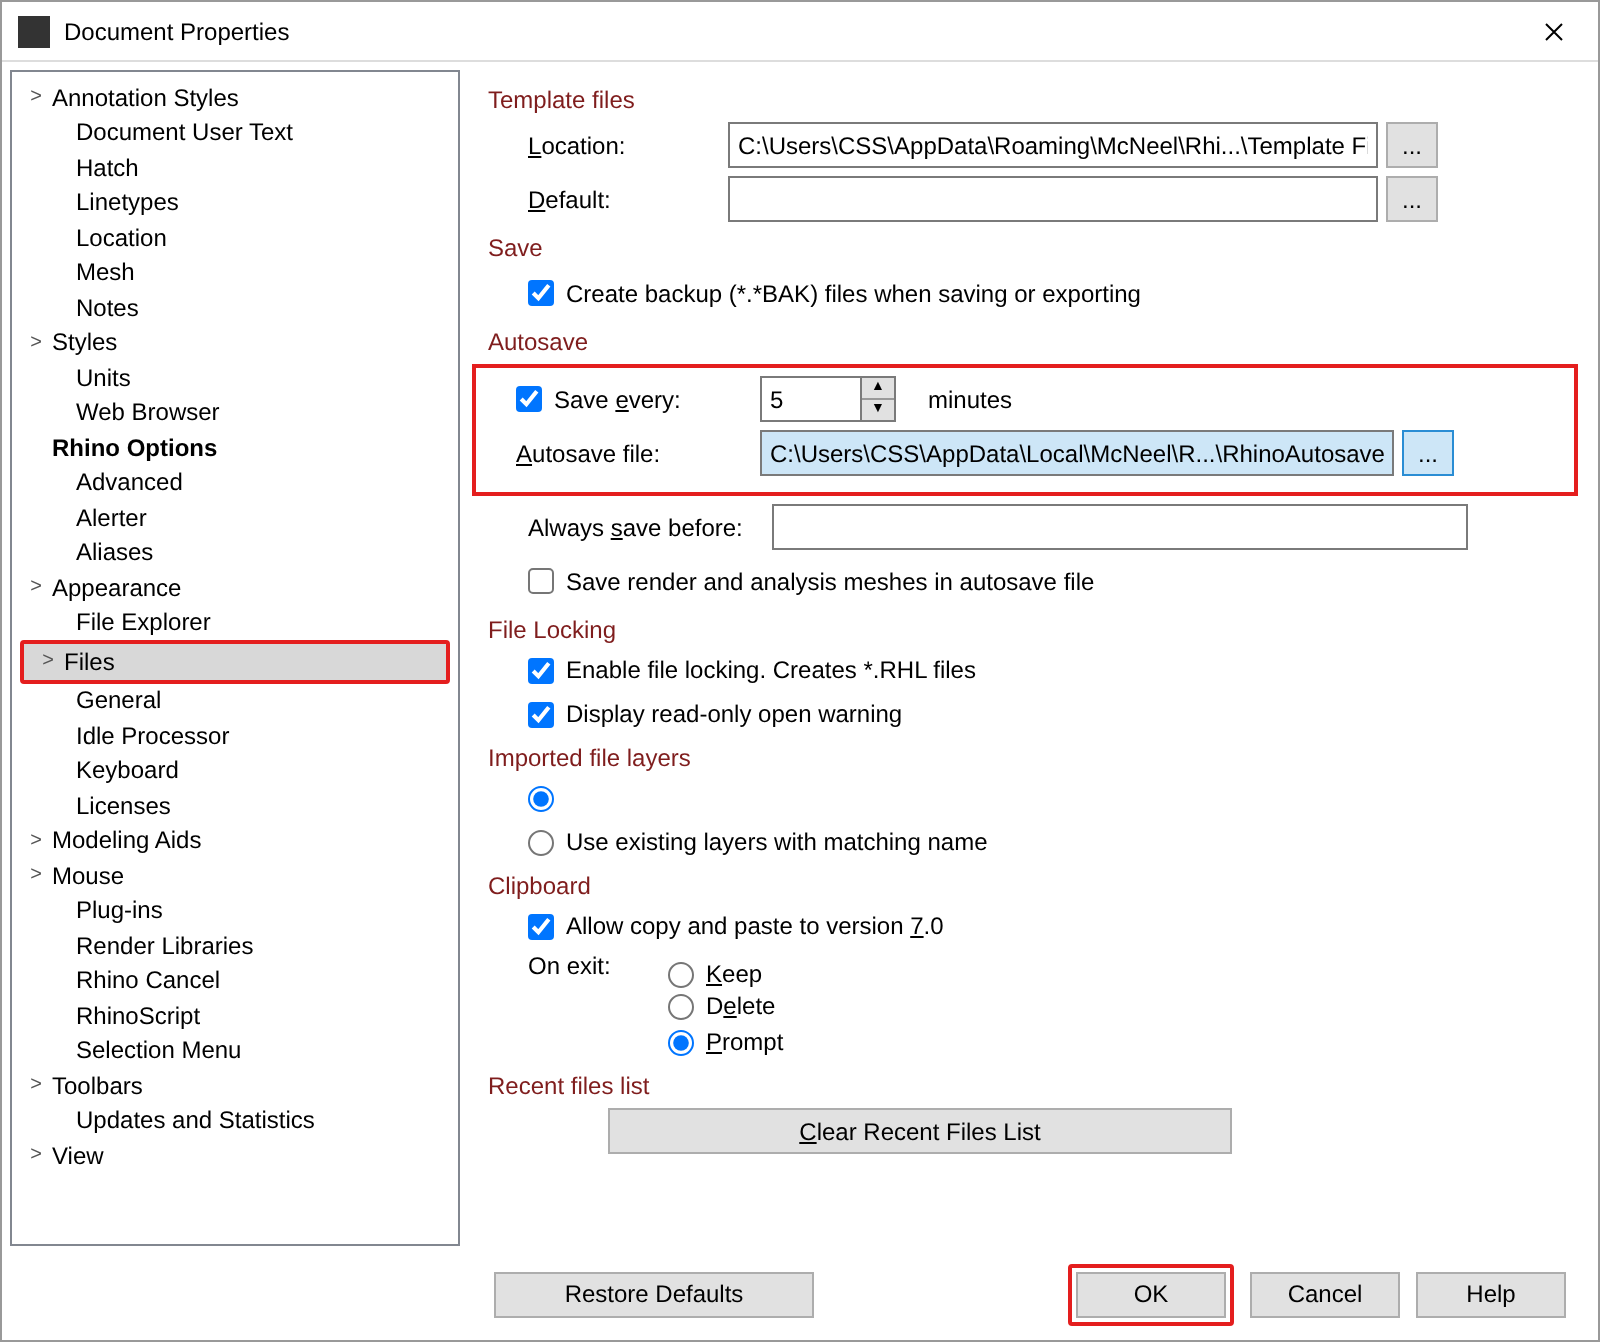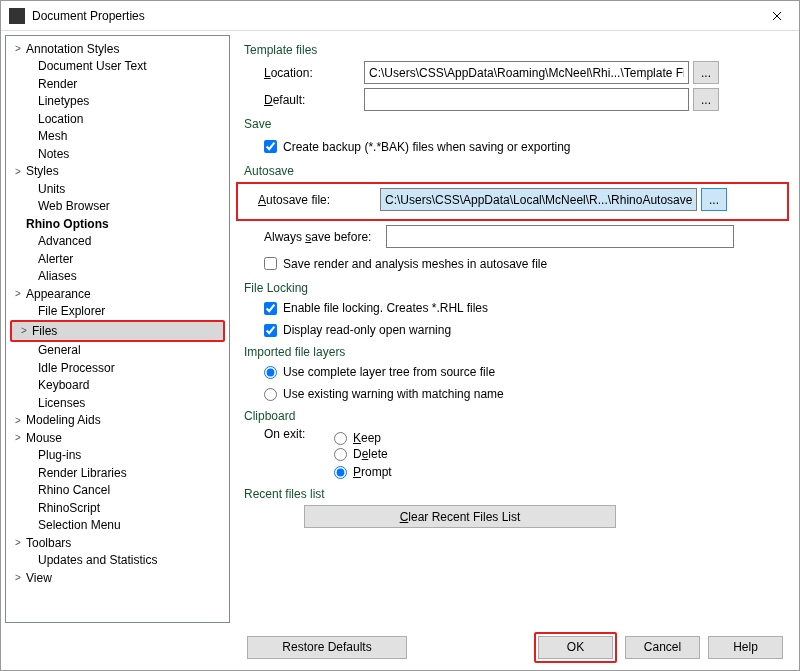--- a/index.html
+++ b/index.html
@@ -12,21 +12,21 @@
 .main{display:flex;height:596px;padding:4px}
 .tree{width:225px;border:1px solid #828790;background:#fff;overflow-y:auto;padding:4px 0}
 .tree-item{height:17.5px;display:flex;align-items:center;padding-left:6px;cursor:pointer}
 .tree-item.sel{background:#d8d8d8}
 .tree-item .exp{width:12px;display:inline-flex;justify-content:center;font-size:10px;color:#555;margin-right:2px}
 .tree-item.hdr{font-weight:700}
 .tree-item.ind{padding-left:32px}
 .red-box{border:2px solid #e41e1e;border-radius:2px}
 .content{flex:1;padding:8px 14px 8px 14px;position:relative}
 .section{margin-bottom:6px}
-.section>.slabel{color:#14532d;margin-bottom:4px}
+.section>.slabel{color:#7f1d1d;margin-bottom:4px}
 .row{display:flex;align-items:center;margin-bottom:4px;min-height:23px}
 .row .lbl{display:inline-block}
 .inp{height:23px;border:1px solid #7a7a7a;background:#fff;padding:0 4px;font-size:12px}
 .ddd{width:26px;height:23px;border:1px solid #adadad;background:#e1e1e1;display:inline-flex;align-items:center;justify-content:center;cursor:pointer;margin-left:4px}
 .cb{width:13px;height:13px;margin-right:6px}
 .rd{width:13px;height:13px;margin-right:6px}
 .spin{display:flex}
 .spin input{width:50px;height:23px;border:1px solid #7a7a7a;border-right:none;text-align:left;padding:0 4px}
 .spin .btns{display:flex;flex-direction:column;border:1px solid #7a7a7a}
 .spin .btns div{width:16px;height:10.5px;background:#e1e1e1;font-size:7px;display:flex;align-items:center;justify-content:center;cursor:pointer;line-height:1}
@@ -59,21 +59,21 @@
       <div class="tree-item ">
         <span class="exp">&gt;</span>
         <span>Annotation Styles</span>
       </div>
       <div class="tree-item ind">
         <span style="width: 0px;"></span>
         <span>Document User Text</span>
       </div>
       <div class="tree-item ind">
         <span style="width: 0px;"></span>
-        <span>Render</span>
+        <span>Hatch</span>
       </div>
       <div class="tree-item ind">
         <span style="width: 0px;"></span>
         <span>Linetypes</span>
       </div>
       <div class="tree-item ind">
         <span style="width: 0px;"></span>
         <span>Location</span>
       </div>
       <div class="tree-item ind">
@@ -206,20 +206,32 @@
         <input type="checkbox" class="cb" checked="" style="">
         <span>Create backup (*.*BAK) files when saving or exporting</span>
       </div>
     </div>
 
     <div class="section">
       <div class="slabel">Autosave</div>
 
       <div class="autosave-hl">
         <div class="row" style="padding-left:14px">
+          <input type="checkbox" class="cb" checked="" style="">
+          <span class="lbl" style="width:103px">Save <u>e</u>very:</span>
+          <div class="spin">
+            <input value="5" style="">
+            <div class="btns">
+                <div>▲</div>
+                <div>▼</div>
+              </div>
+          </div>
+          <span style="margin-left:16px">minutes</span>
+        </div>
+        <div class="row" style="padding-left:14px">
           <span class="lbl" style="width:122px"><u>A</u>utosave file:</span>
           <input class="inp" style="width: 317px;" value="C:\Users\CSS\AppData\Local\McNeel\R...\RhinoAutosave.3dm">
           <span class="ddd">...</span>
         </div>
       </div>
 
       <div class="row" style="padding-left:20px">
         <span class="lbl" style="width:122px">Always <u>s</u>ave before:</span>
         <input class="inp" style="width: 348px;" value="">
       </div>
@@ -238,30 +250,33 @@
       <div class="row" style="padding-left:20px;min-height:18px">
         <input type="checkbox" class="cb" checked="" style="">
         <span>Display read-only open warning</span>
       </div>
     </div>
 
     <div class="section">
       <div class="slabel">Imported file layers</div>
       <div class="row" style="padding-left:20px;min-height:18px">
         <input type="radio" name="imp" class="rd" checked="" style="">
-        <span>Use complete layer tree from source file</span>
       </div>
       <div class="row" style="padding-left:20px;min-height:18px">
         <input type="radio" name="imp" class="rd" style="">
-        <span>Use existing warning with matching name</span>
+        <span>Use existing layers with matching name</span>
       </div>
     </div>
 
     <div class="section">
       <div class="slabel">Clipboard</div>
+      <div class="row" style="padding-left:20px;min-height:18px">
+        <input type="checkbox" class="cb" checked="" style="">
+        <span>Allow copy and paste to version <u>7</u>.0</span>
+      </div>
       <div class="row" style="padding-left:20px;min-height:18px;align-items:flex-start">
         <span class="lbl" style="width:70px">On exit:</span>
         <div>
           <div style="display:flex;align-items:flex-end;height:18px">
               <input type="radio" name="ex" class="rd" style="">
               <span><u>K</u>eep</span>
             </div>
           <div style="display:flex;align-items:center;height:18px">
               <input type="radio" name="ex" class="rd" style="">
               <span>D<u>e</u>lete</span>

